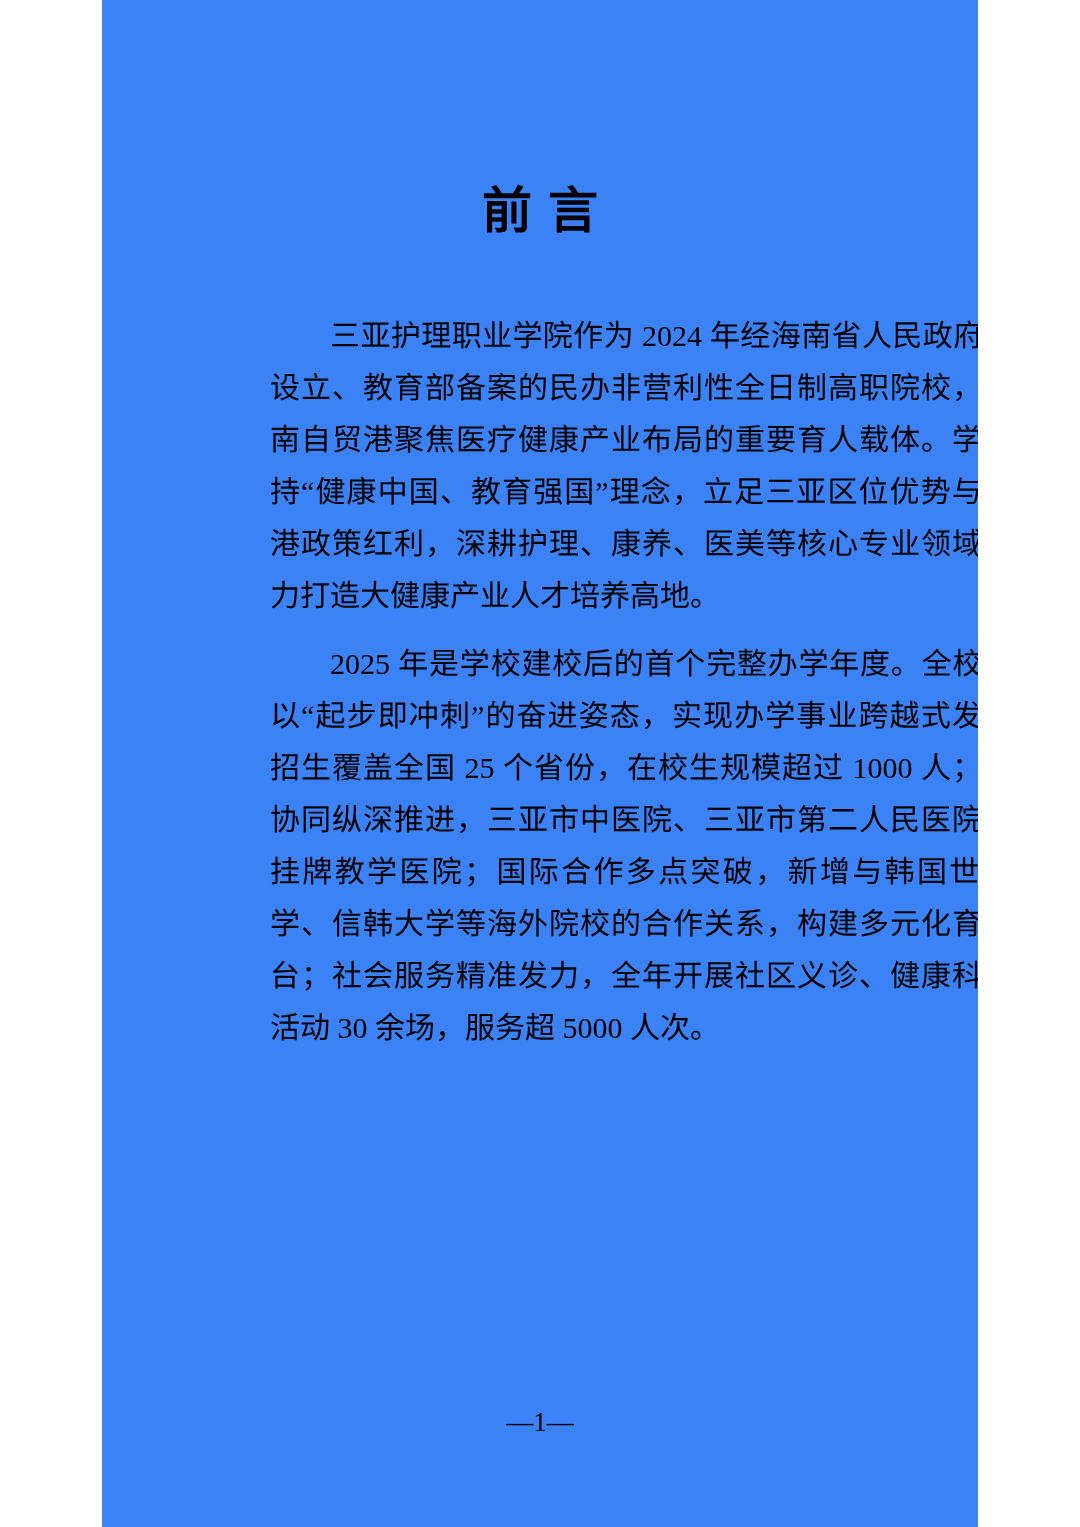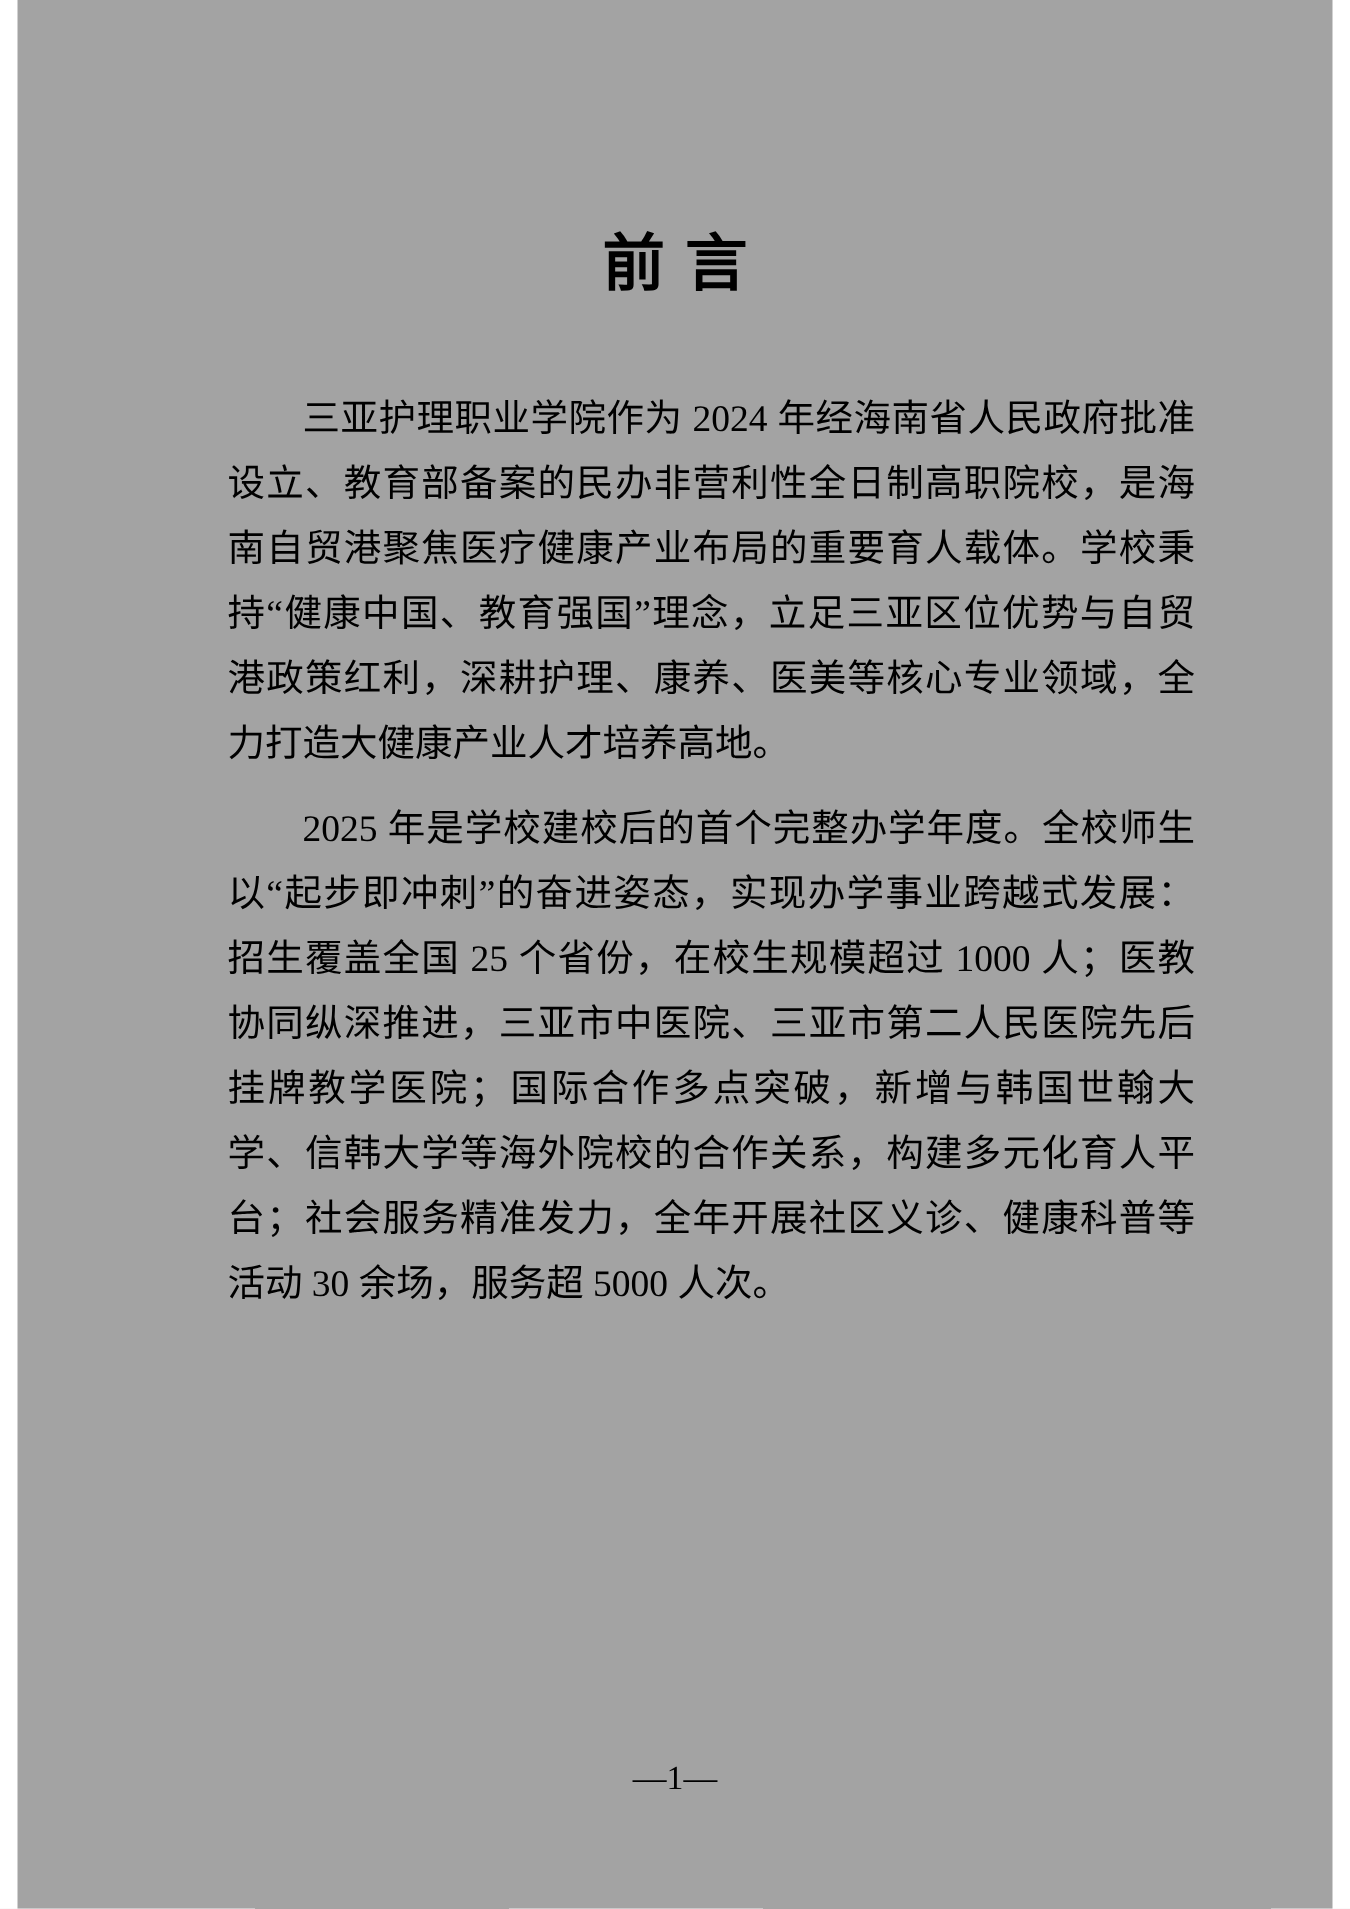--- a/index.html
+++ b/index.html
@@ -2,24 +2,24 @@
 <html lang="zh-CN"><head>
 <meta charset="utf-8">
 <style>
   html, body {
     margin: 0;
     padding: 0;
     background: #ffffff;
   }
   .page {
     position: relative;
-    width: 1052px;
+    width: 876px;
     height: 1527px;
     margin: 0 auto;
-    background: #a3a3a3;
+    background: #3b82f6;
     color: #000000;
     font-family: "Liberation Serif", "DejaVu Serif", serif;
     overflow: hidden;
   }
   .doc-title {
     position: absolute;
     top: 148px;
     left: 0;
     width: 100%;
     text-align: center;

